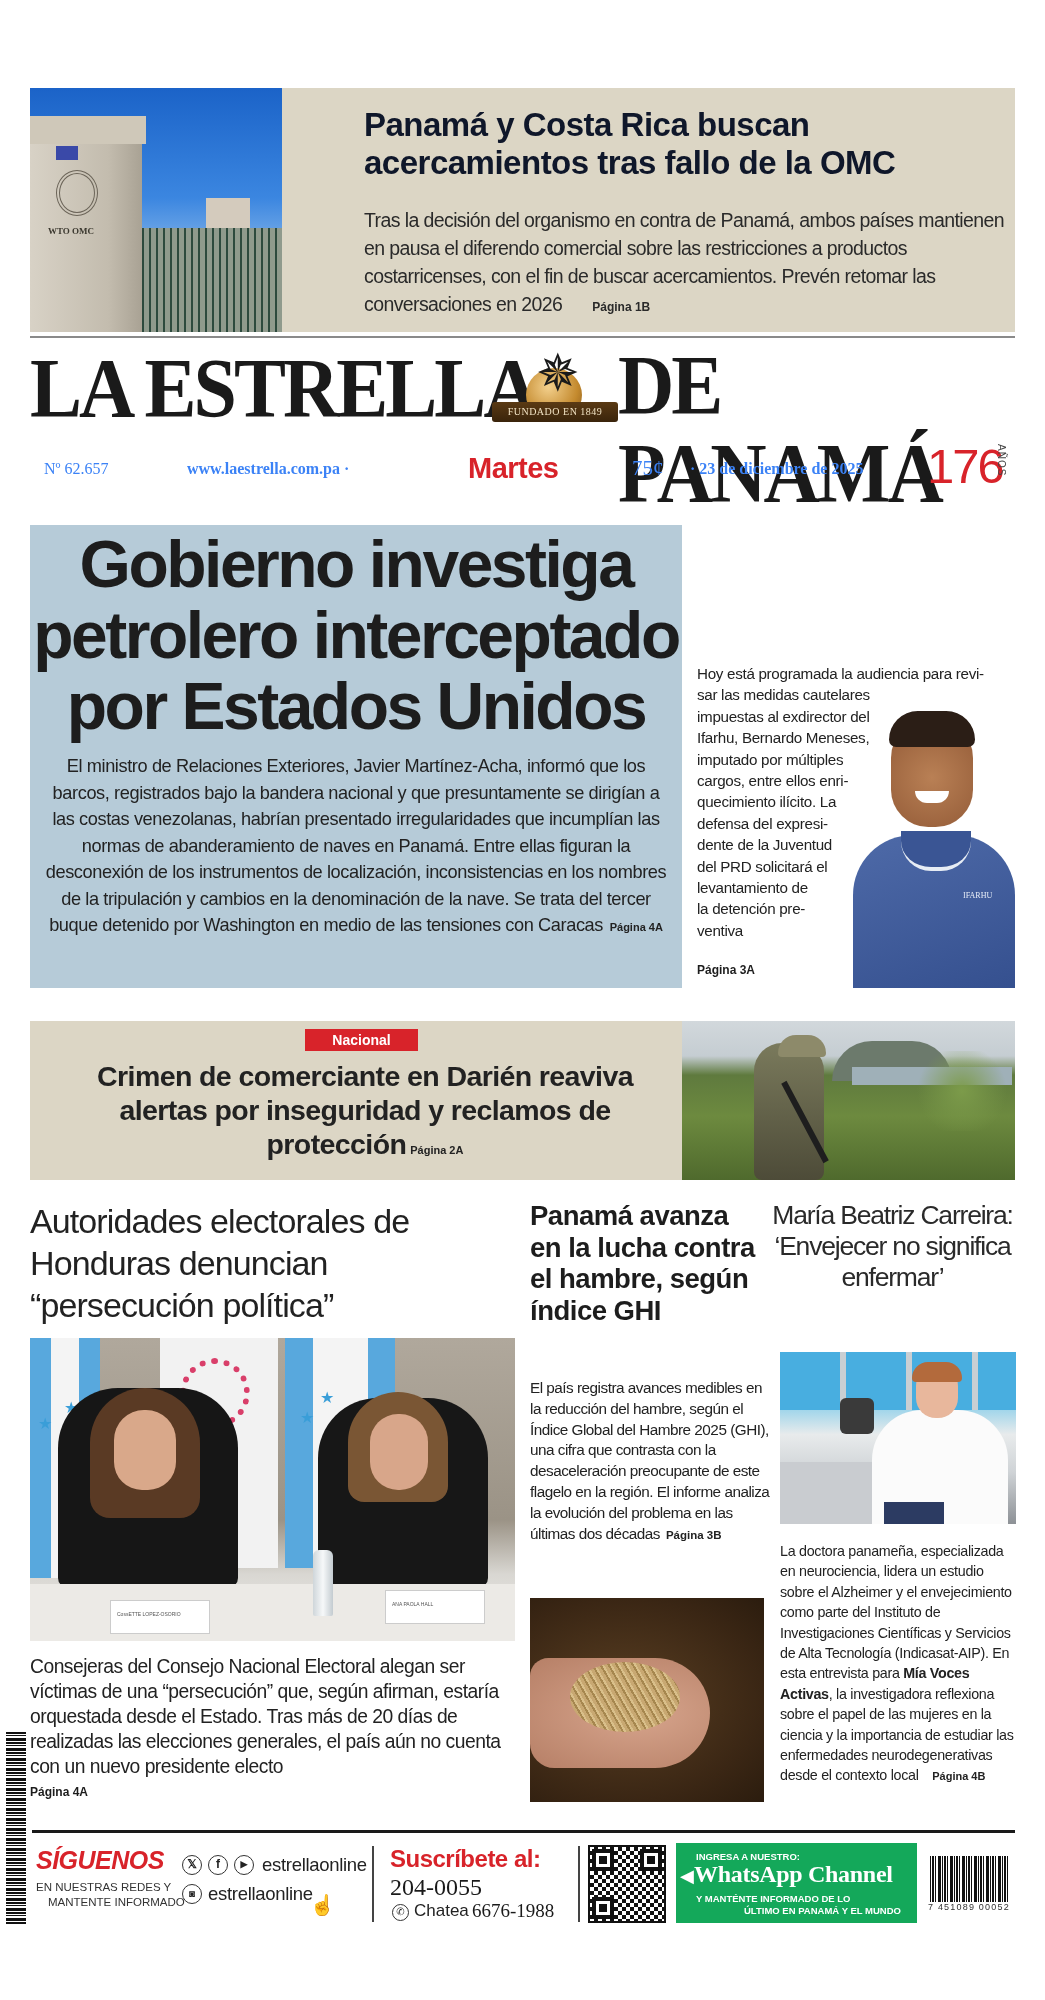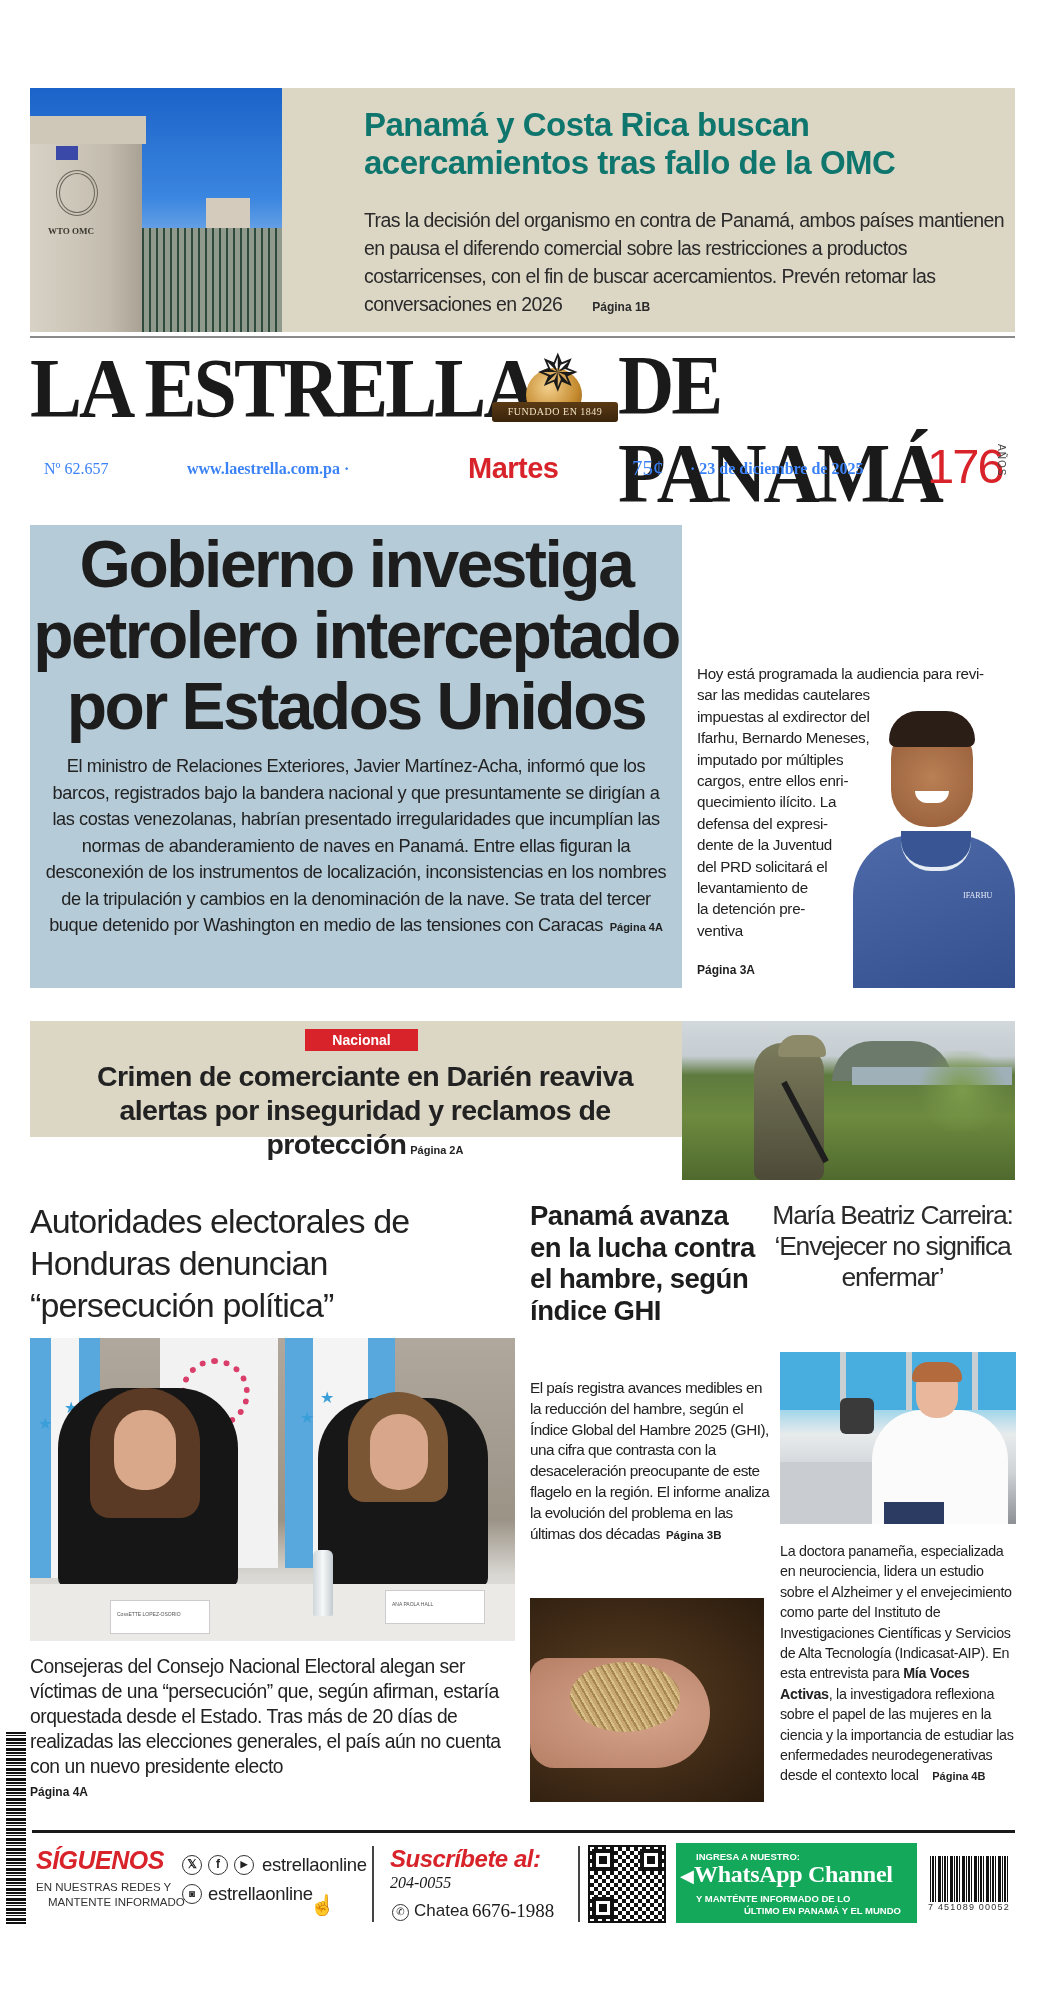--- a/index.html
+++ b/index.html
@@ -16,21 +16,21 @@
   #teaser-photo .pillar-l .cap { position:absolute; left:-2px; top:-8px; width:118px; height:28px; background:#cfc8b9; }
   #teaser-photo .pillar-r { position: absolute; left: 254px; top: 134px; width: 64px; height: 110px;
     background: linear-gradient(90deg, #cfc8bb, #b9b2a3); }
   #teaser-photo .gate { position: absolute; left: 112px; top: 140px; width: 142px; height: 104px;
     background: repeating-linear-gradient(90deg, #2d4a3d 0 2px, transparent 2px 7px), #8f9a8c; }
   #teaser-photo .tower { position: absolute; left: 176px; top: 110px; width: 44px; height: 90px; background: #d4cbbd; }
   #teaser-photo .wto-logo { position:absolute; left: 26px; top: 82px; width: 42px; height: 46px; border-radius: 50%;
     border: 4px double #6b6458; }
   #teaser-photo .wto-label { position:absolute; left: 18px; top: 138px; font-family: "Liberation Serif", serif; font-size: 9px; color:#3b382f; font-weight: bold; }
   #teaser-photo .plaque { position:absolute; left: 26px; top: 58px; width: 22px; height: 14px; background:#3a49a8; }
-  #teaser-headline { left: 334px; top: 18px; width: 640px; font-size: 33px; line-height: 38px; color: #0f766e; letter-spacing: -0.5px; }
+  #teaser-headline { left: 334px; top: 18px; width: 640px; font-size: 33px; line-height: 38px; color: #0f172a; letter-spacing: -0.5px; }
   #teaser-body { left: 334px; top: 118px; width: 640px; font-size: 19.5px; line-height: 28px; color: #2a2a2a; letter-spacing: -0.6px; }
   .pageref { font-weight: bold; font-size: 12px; letter-spacing: 0; margin-left: 30px; }
   #teaser-rule { left: 30px; top: 336px; width: 985px; height: 2px; background: #8a8a8a; }
 
   
   #masthead { left: 30px; top: 348px; width: 985px; height: 82px; }
   .mast-text { position: absolute; top: 0; font-family: "Liberation Serif", serif; font-weight: bold; font-size: 78px;
     line-height: 82px; color: #1a1a1a; transform: scaleY(1.08); letter-spacing: -3px; }
   #mast-left { left: 0; }
   #mast-right { left: 588px; }
@@ -66,21 +66,21 @@
   #side-photo .collar { position:absolute; left: 48px; top: 126px; width: 70px; height: 40px; border-bottom: 4px solid #e6ecf4; border-radius: 0 0 30px 30px; background: #3a5594; }
   #side-photo .head { position:absolute; left: 38px; top: 12px; width: 82px; height: 110px; border-radius: 44px 44px 40px 40px; background: radial-gradient(circle at 50% 55%, #b98055, #8f5734); }
   #side-photo .hair { position:absolute; left: 36px; top: 6px; width: 86px; height: 36px; border-radius: 40px 40px 10px 10px; background: #2b1e16; }
   #side-photo .smile { position:absolute; left: 62px; top: 86px; width: 34px; height: 12px; background:#fff; border-radius: 0 0 16px 16px; }
   #side-photo .logo { position:absolute; left: 110px; top: 186px; font-size: 8px; color: #e8eef8; font-family: "Liberation Serif", serif; }
   #side-body { position:absolute; left: 4px; top: 148px; width: 318px; font-size: 15.2px; line-height: 21.4px; color: #222; letter-spacing: -0.3px; }
   #side-body .wrapline { display:block; }
   #side-pageref { position:absolute; left: 4px; top: 448px; font-size: 12px; font-weight: bold; color:#1d1d1d; }
 
   
-  #band { left: 30px; top: 1021px; width: 985px; height: 116px; background: #dcd6c5; }
+  #band { left: 30px; top: 1021px; width: 985px; height: 159px; background: #dcd6c5; }
   #band-tag { position:absolute; left: 275px; top: 8px; width: 113px; height: 22px; background: #d8232a; color: #fff; font-size: 14px; font-weight: bold; text-align:center; line-height: 22px; }
   #band-headline { position:absolute; left: 20px; top: 38px; width: 630px; text-align:center; font-size: 28.5px; line-height: 34px; font-weight: bold; color: #222; letter-spacing: -0.6px; }
   #band-headline .pageref { font-size: 11px; margin-left: 4px; }
   #band-photo { position:absolute; left: 652px; top: 0; width: 333px; height: 159px; overflow:hidden;
     background: linear-gradient(180deg, #d2d8dc 0%, #c5cdd2 22%, #5f7a3e 34%, #6d8a3f 60%, #4f6a2d 100%); }
   #band-photo .hill { position:absolute; left: 150px; top: 20px; width: 120px; height: 40px; background: #6c7a6c; border-radius: 60px 60px 0 0; }
   #band-photo .sea { position:absolute; left: 170px; top: 46px; width: 160px; height: 18px; background: #9fb0b8; }
   #band-photo .soldier { position:absolute; left: 72px; top: 22px; width: 70px; height: 137px; background: linear-gradient(180deg, #7a7a5c, #4d4b38); border-radius: 28px 28px 8px 8px; }
   #band-photo .hat { position:absolute; left: 96px; top: 14px; width: 48px; height: 22px; background: #8d8a6a; border-radius: 18px 18px 4px 4px; }
   #band-photo .rifle { position:absolute; left: 120px; top: 56px; width: 6px; height: 90px; background: #1e1e1e; transform: rotate(-28deg); }
@@ -150,22 +150,22 @@
   #icon-x { left: 182px; top: 1855px; }
   #icon-fb { left: 208px; top: 1855px; }
   #icon-yt { left: 234px; top: 1855px; font-size: 9px; }
   #icon-ig { left: 182px; top: 1884px; font-size: 10px; }
   #social-handle1 { left: 262px; top: 1854px; font-size: 18.5px; color: #222; letter-spacing: -0.3px; }
   #social-handle2 { left: 208px; top: 1883px; font-size: 18.5px; color: #222; letter-spacing: -0.3px; }
   #hand-cursor { left: 310px; top: 1893px; font-size: 20px; color: #333; }
   .vsep { position:absolute; width: 1.5px; background: #444; }
   #sep1 { left: 372px; top: 1846px; height: 76px; }
   #sep2 { left: 578px; top: 1846px; height: 76px; }
-  #subscribe-title { left: 390px; top: 1845px; font-size: 24px; font-weight: bold; font-style: italic; color: #d8232a; letter-spacing: -0.5px; }
-  #subscribe-phone { left: 390px; top: 1874px; font-family: "Liberation Serif", serif; font-size: 16px; color: #1a1a1a; font-style: italic; }
+  #subscribe-title { left: 390px; top: 1845px; font-size: 24px; font-weight: bold; color: #d8232a; letter-spacing: -0.5px; }
+  #subscribe-phone { left: 390px; top: 1874px; font-family: "Liberation Serif", serif; font-size: 24px; color: #1a1a1a; }
   #chat-icon { left: 392px; top: 1904px; width: 17px; height: 17px; border: 1.4px solid #333; border-radius: 50%; font-size: 10px; line-height: 14px; text-align: center; }
   #chat-label { left: 414px; top: 1901px; font-size: 17px; color: #222; }
   #chat-number { left: 472px; top: 1900px; font-family: "Liberation Serif", serif; font-size: 19px; color: #1a1a1a; }
   #qr { left: 588px; top: 1845px; width: 78px; height: 78px; background:
      linear-gradient(#fff,#fff) 10px 10px / 10px 10px no-repeat,
      linear-gradient(#fff,#fff) 58px 10px / 10px 10px no-repeat,
      linear-gradient(#fff,#fff) 10px 58px / 10px 10px no-repeat,
      repeating-conic-gradient(#111 0 25%, #fff 0 50%) 0 0 / 8px 8px; border: 2px solid #111; }
   #qr .finder { position:absolute; width: 22px; height: 22px; border: 4px solid #111; background: #fff; }
   #qr .finder::after { content:""; position:absolute; left:3px; top:3px; width:8px; height:8px; background:#111; }

